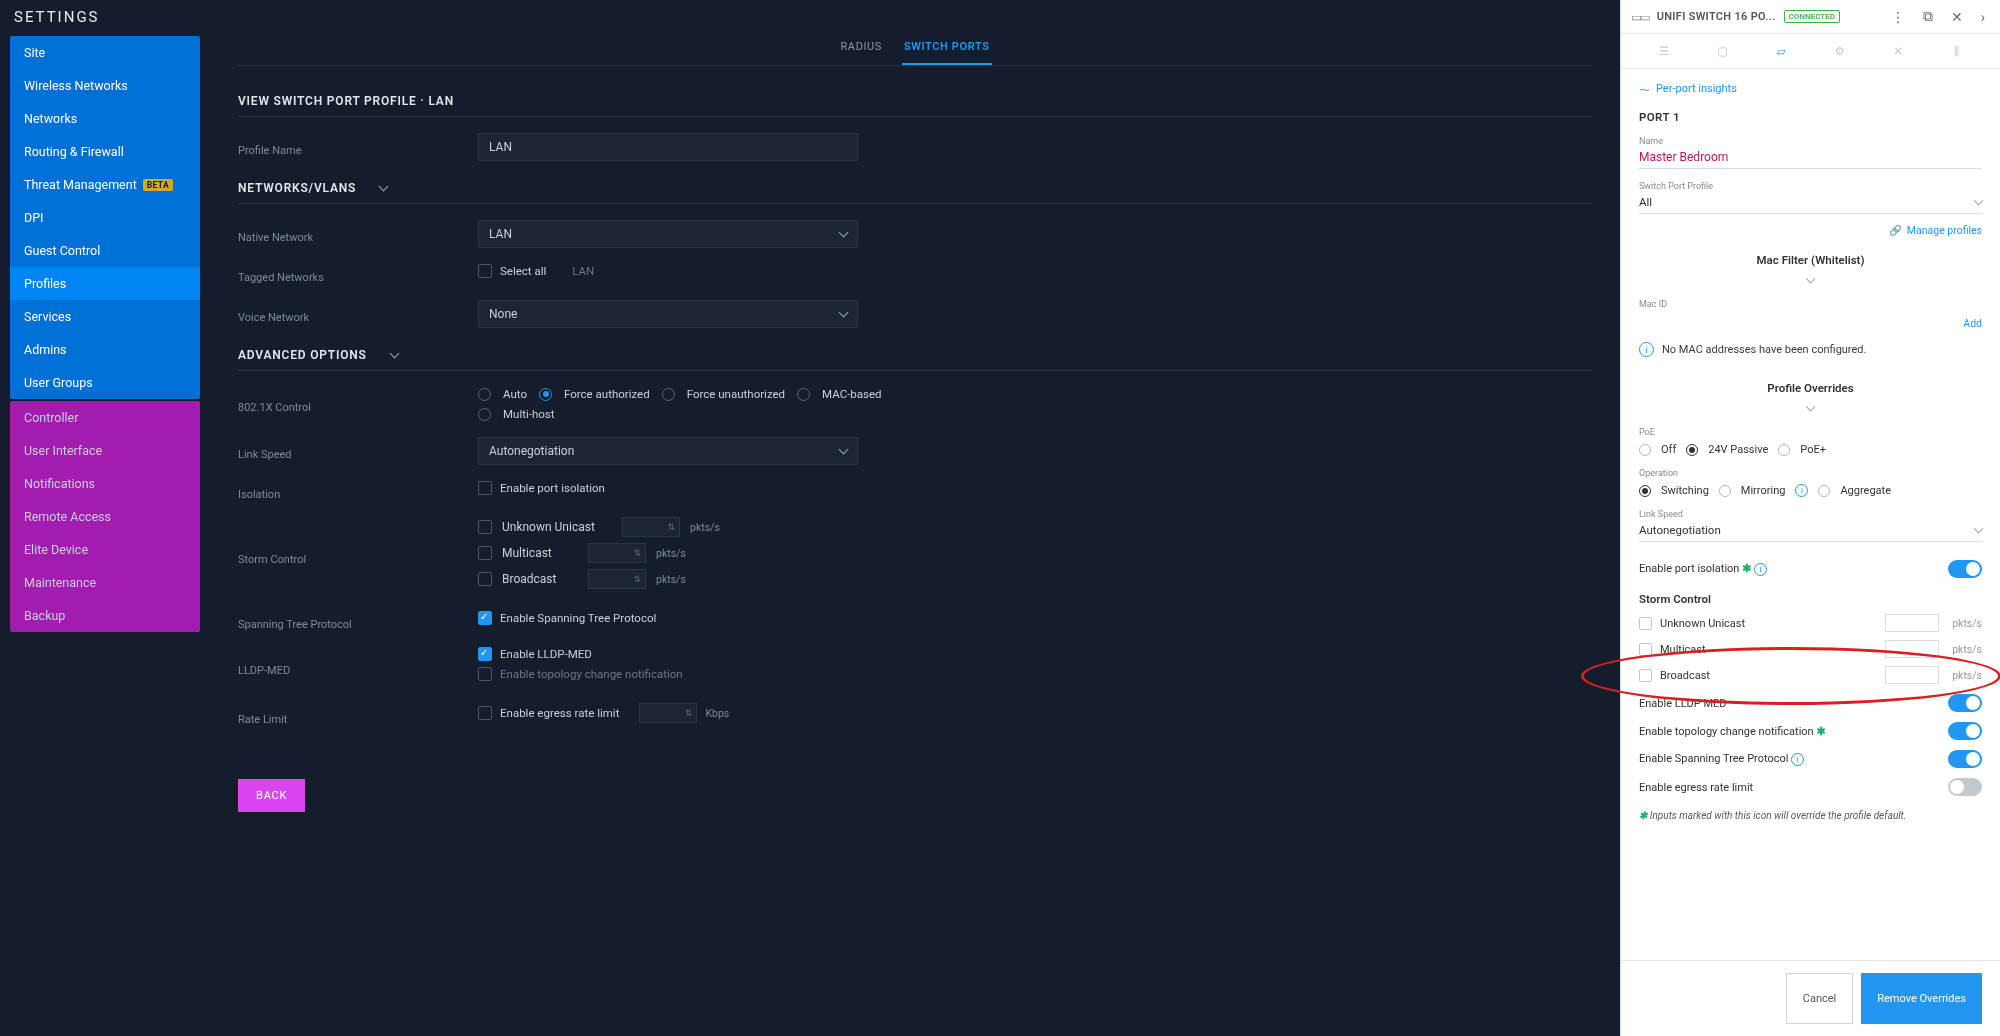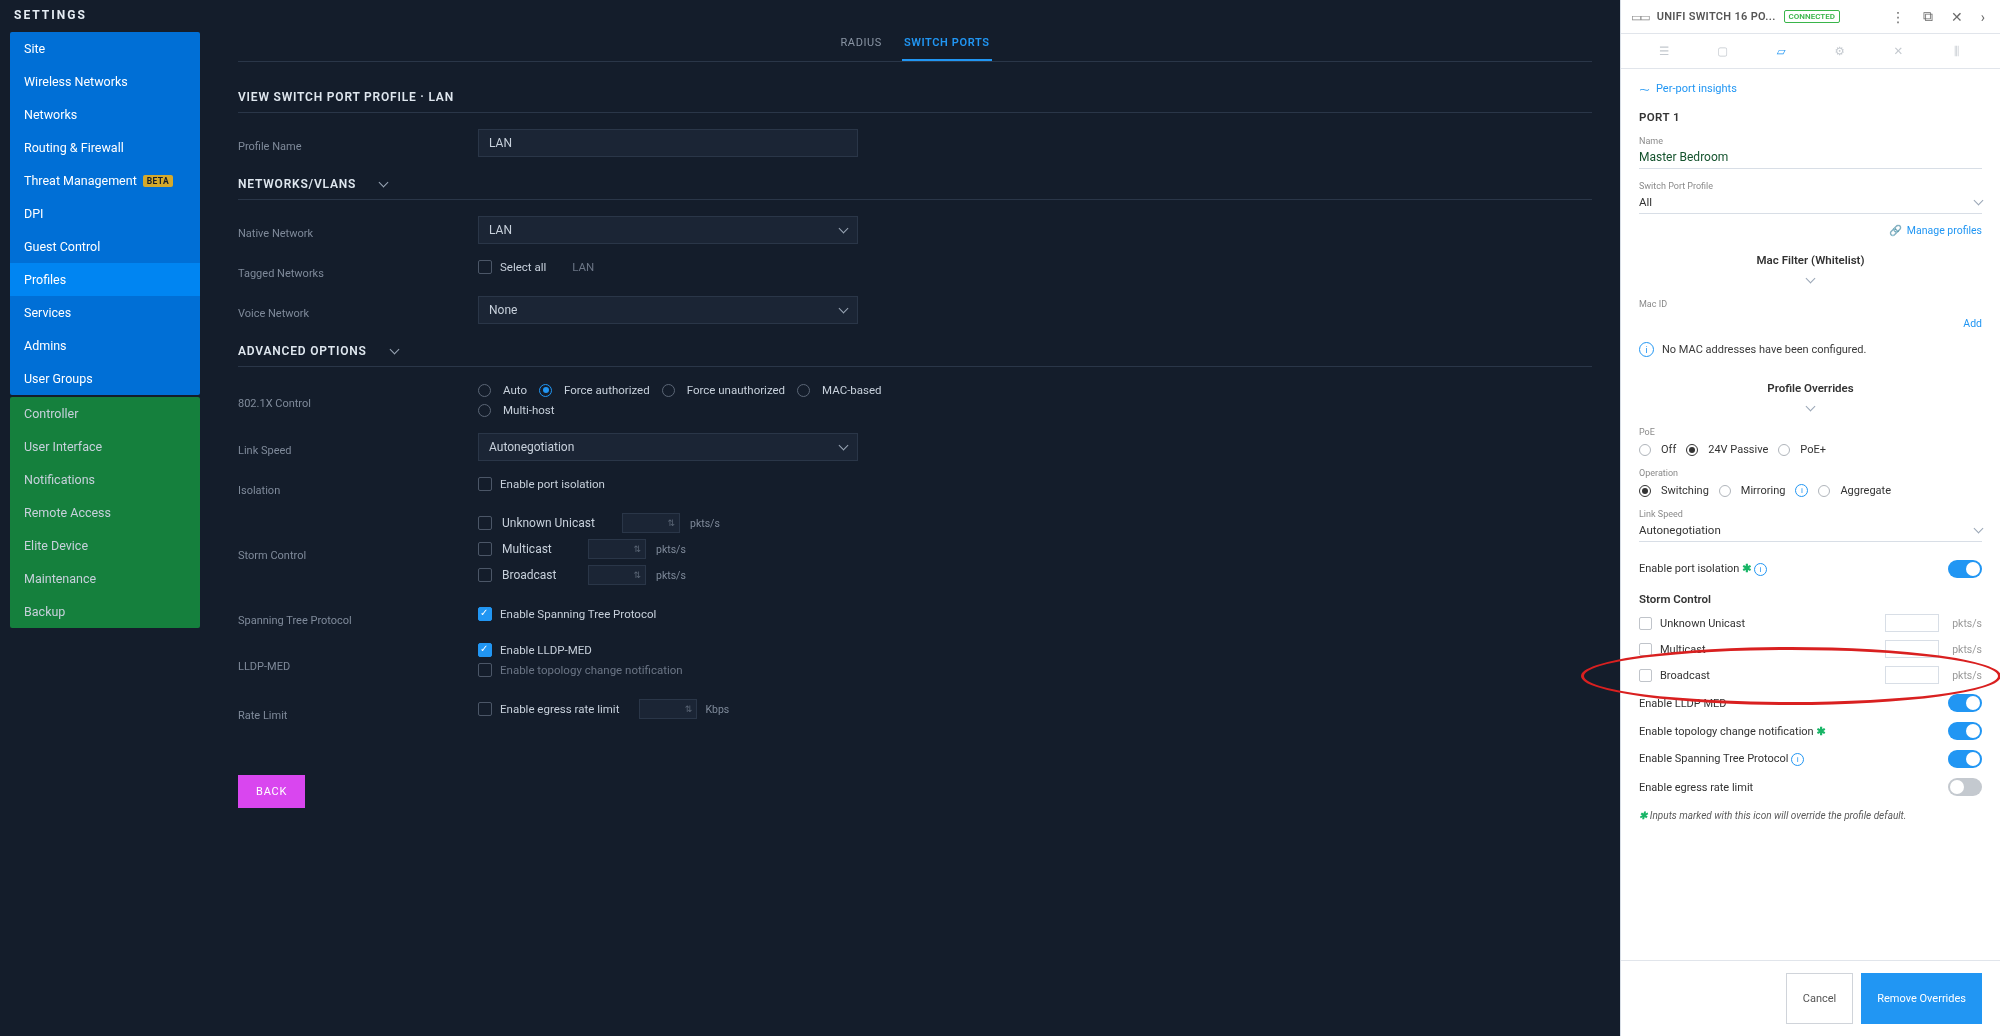--- a/index.html
+++ b/index.html
@@ -1,26 +1,26 @@
 <!DOCTYPE html>
 <html><head>
 <meta charset="utf-8">
 <style>
 * { box-sizing: border-box; margin: 0; padding: 0; font-family: -apple-system, BlinkMacSystemFont, "Segoe UI", Roboto, sans-serif; }
 body { background: #141d2b; color: #c7d0db; font-size: 12px; display: flex; height: 1036px; width: 2000px; overflow: hidden; }
 .left-area { display: flex; flex: 1; flex-direction: column; }
 .header-row { display: flex; align-items: center; padding: 8px 14px 4px; }
-.header-row h1 { color: #e5ecf3; letter-spacing: 2px; font-size: 12px; font-weight: 700; }
+.header-row h1 { color: #e5ecf3; letter-spacing: 2px; font-size: 15px; font-weight: 400; }
 .content-row { display: flex; flex: 1; }
 .sidebar { width: 210px; padding: 0 10px 0 10px; }
 .nav-group { background: #006fd6; border-radius: 2px; margin-top: 6px; }
 .nav-item { color: #fff; padding: 9px 14px; font-size: 12.5px; cursor: pointer; position: relative; display: flex; align-items: center; gap: 6px;}
 .nav-item.active { background: #0085f2; }
 .nav-item.active::after { content:""; position:absolute; right:-7px; top:50%; transform:translateY(-50%); border:7px solid transparent; border-left-color:#0085f2;}
-.nav-group.secondary { background: #15803d; margin-top: 2px;}
+.nav-group.secondary { background: #a21caf; margin-top: 2px;}
 .nav-group.secondary .nav-item { color: #c7d0db; }
 .beta-badge { background:#d4a92b; color:#141d2b; font-size:8.5px; padding:1px 4px; border-radius:2px; font-weight:bold; letter-spacing:0.4px;}
 .main-panel { flex: 1; padding: 0 28px 40px 28px; }
 .tabs { display: flex; justify-content: center; border-bottom: 1px solid #2a3648; gap: 18px; }
 .tab { color: #8994a3; font-size: 11px; letter-spacing: 0.6px; padding: 10px 2px; cursor:pointer; }
 .tab.active { color: #2196f3; border-bottom: 2px solid #2196f3; font-weight:600;}
 .section-title { color:#dfe7ef; font-size:12px; letter-spacing:0.8px; margin-top: 28px; font-weight:600;}
 .section-hr { border:none; border-top:1px solid #2a3648; margin-top: 8px;}
 .form-row { display:flex; margin-top: 16px; align-items:center;}
 .form-row .label { width: 240px; color:#7f8a9a; font-size:11px; padding-top:6px;}
@@ -49,21 +49,21 @@
 .status-badge { border:1px solid #39b54a; color:#39b54a; font-size:8px; padding:1px 4px; border-radius:2px; font-weight:600;}
 .rp-header .spacer { flex:1;}
 .rp-header .hicon { color:#6b6b6b; padding:2px 5px; cursor:pointer; font-size:14px;}
 .rp-icon-tabs { display:flex; justify-content:space-around; border-bottom:1px solid #e1e5eb; padding:10px 14px;}
 .rp-icon-tabs .it { color:#c4c9cf; cursor:pointer; width:20px; text-align:center;}
 .rp-icon-tabs .it.active { color:#2196f3;}
 .rp-body { flex:1; overflow-y:auto; padding:12px 18px 20px;}
 .link-insights { color:#2196f3; font-size:11px; display:flex; align-items:center; gap:6px; cursor:pointer; margin-bottom:14px;}
 .rp-section { color:#333; font-size:11.5px; font-weight:600; letter-spacing:0.4px; margin-top:6px;}
 .rp-field-label { color:#8a8a8a; font-size:9px; margin-top:12px;}
-.rp-field-value { color:#14532d; font-size:12px; padding:4px 0; border-bottom:1px solid #d8dee6;}
+.rp-field-value { color:#be185d; font-size:12px; padding:4px 0; border-bottom:1px solid #d8dee6;}
 .rp-field-select { display:flex; justify-content:space-between; align-items:center; border-bottom:1px solid #d8dee6; padding:4px 0; color:#333;}
 .rp-manage { text-align:right; margin-top:10px; color:#2196f3; font-size:10.5px; display:flex; justify-content:flex-end; gap:4px;}
 .rp-collapse-head { display:flex; align-items:center; gap:6px; color:#333; font-weight:600; font-size:11.5px; margin-top:16px;flex-direction:column;}
 .rp-input { width:100%; border:none; border-bottom:1px solid #d8dee6; padding:5px 2px; font-size:11.5px; color:#333;}
 .rp-input::placeholder { color:#b4b9bf;}
 .rp-add { text-align:right; color:#2196f3; font-size:10.5px; margin-top:8px; cursor:pointer;}
 .info-row { display:flex; align-items:center; gap:8px; color:#3a3a3a; font-size:11px; margin-top:12px;}
 .info-icon { width:15px; height:15px; border:1.5px solid #2196f3; border-radius:50%; color:#2196f3; font-size:9px; display:flex; align-items:center; justify-content:center;}
 .rp-radio-row { display:flex; gap:10px; align-items:center; margin-top:6px; font-size:11px; color:#333;}
 .rp-radio { width:12px; height:12px; border:1.5px solid #b0b5bb; border-radius:50%; position:relative;}

